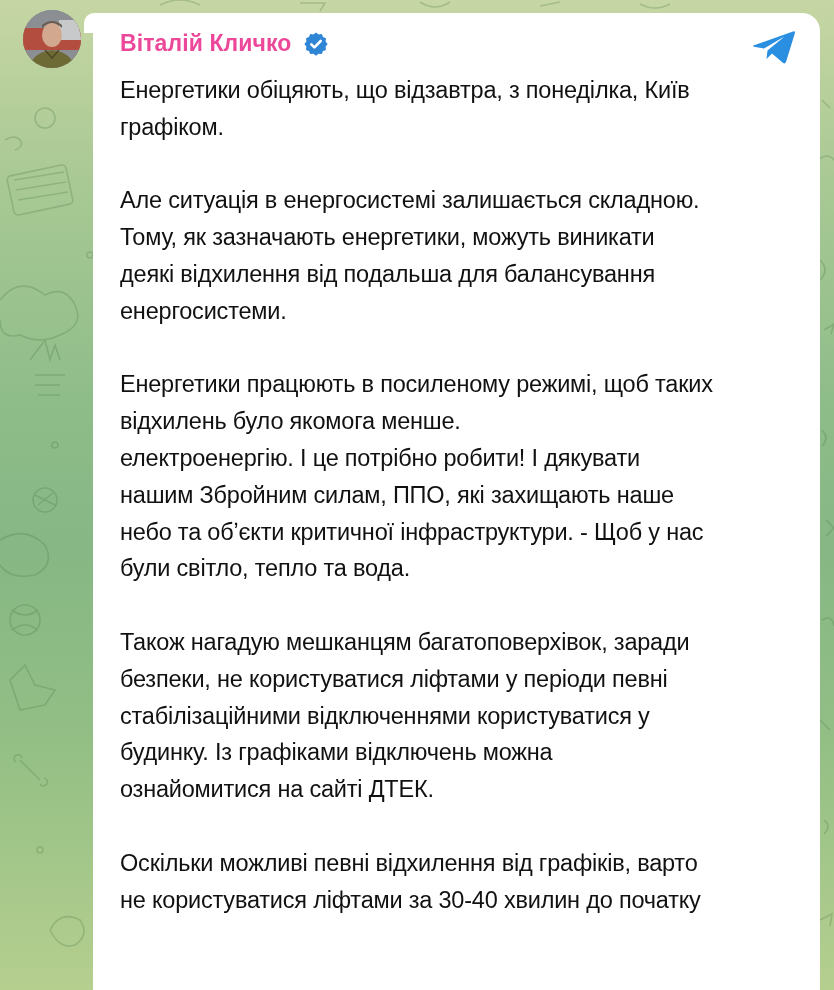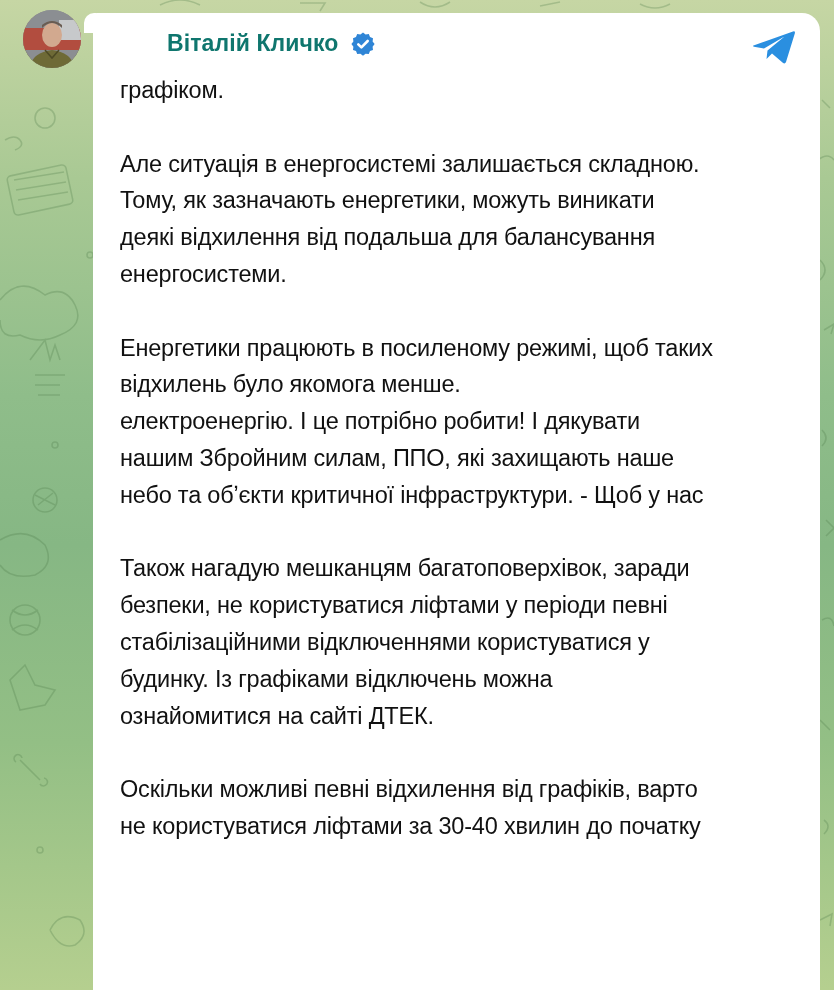--- a/index.html
+++ b/index.html
@@ -52,25 +52,24 @@
   }
   .sender-row {
     position: absolute;
     left: 120px;
     top: 30px;
     display: flex;
     align-items: center;
     gap: 12px;
   }
   .sender-name {
-    color: #0f766e;
+    color: #ec4899;
     font-weight: bold;
     font-size: 23px;
     letter-spacing: 0.1px;
-    margin-left: 47px;
   }
   .verified-icon {
     width: 26px;
     height: 26px;
     display: inline-block;
   }
   .telegram-icon {
     position: absolute;
     left: 752px;
     top: 29px;
@@ -146,36 +145,38 @@
 </div>
 
 <div class="telegram-icon">
   <svg width="44" height="36" viewBox="0 0 44 36">
     <path d="M1.5 16.5 L41 2.5 Q43.5 1.8 42.8 4.5 L34 33 Q33 35.5 30.8 33.8 L20 24.5 L14.5 30 L15.5 21.5 L32.5 7.5 L12 19.5 L2 17.8 Q0 17.2 1.5 16.5 Z" fill="#2a8fe0"></path>
   </svg>
 </div>
 
 <div class="message-text">
   <div class="para">
+    <span class="line">Енергетики обіцяють, що відзавтра, з понеділка, Київ</span>
     <span class="line">графіком.</span>
   </div>
   <div class="para-gap"></div>
   <div class="para">
     <span class="line">Але ситуація в енергосистемі залишається складною.</span>
     <span class="line">Тому, як зазначають енергетики, можуть виникати</span>
     <span class="line">деякі відхилення від подальша для балансування</span>
     <span class="line">енергосистеми.</span>
   </div>
   <div class="para-gap"></div>
   <div class="para">
     <span class="line">Енергетики працюють в посиленому режимі, щоб таких</span>
     <span class="line">відхилень було якомога менше.</span>
     <span class="line">електроенергію. І це потрібно робити! І дякувати</span>
     <span class="line">нашим Збройним силам, ППО, які захищають наше</span>
     <span class="line">небо та обʼєкти критичної інфраструктури. - Щоб у нас</span>
+    <span class="line">були світло, тепло та вода.</span>
   </div>
   <div class="para-gap"></div>
   <div class="para">
     <span class="line">Також нагадую мешканцям багатоповерхівок, заради</span>
     <span class="line">безпеки, не користуватися ліфтами у періоди певні</span>
     <span class="line">стабілізаційними відключеннями користуватися у</span>
     <span class="line">будинку. Із графіками відключень можна</span>
     <span class="line">ознайомитися на сайті ДТЕК.</span>
   </div>
   <div class="para-gap"></div>

